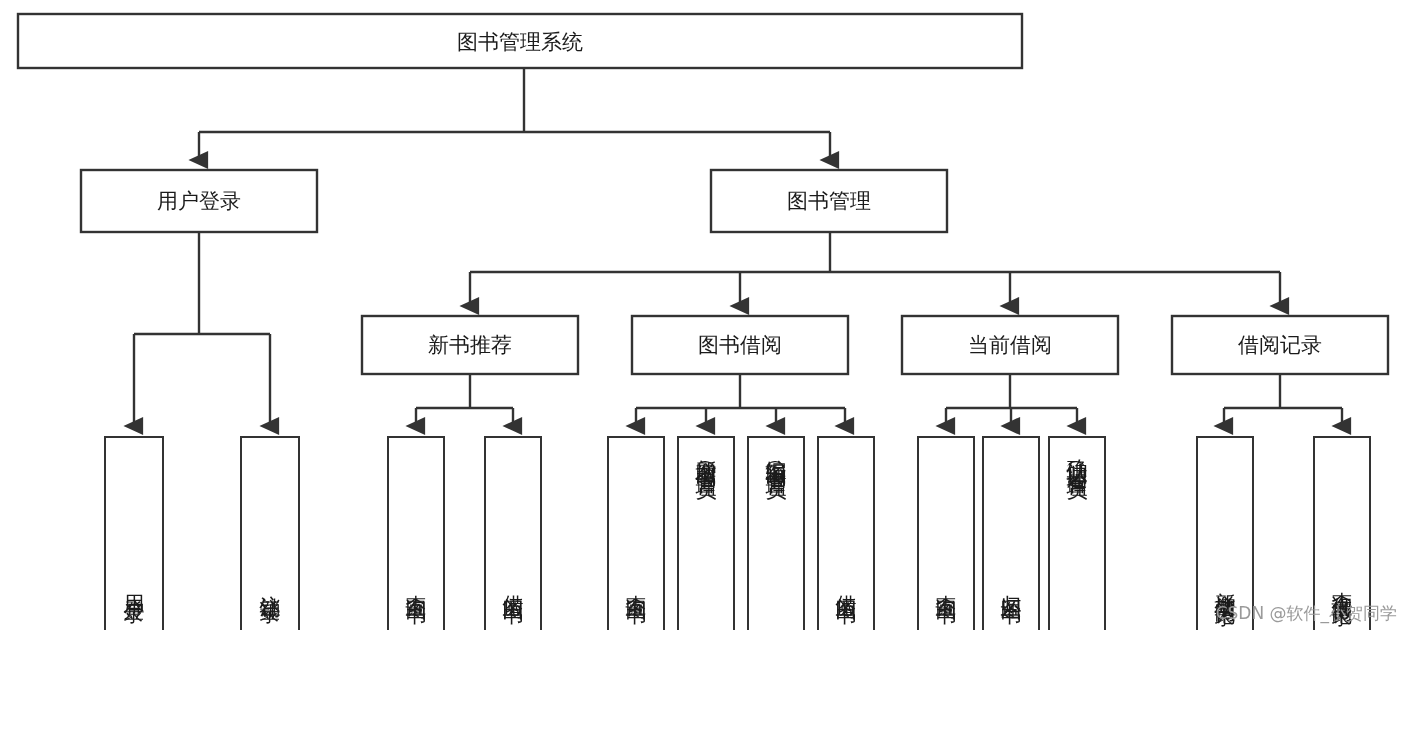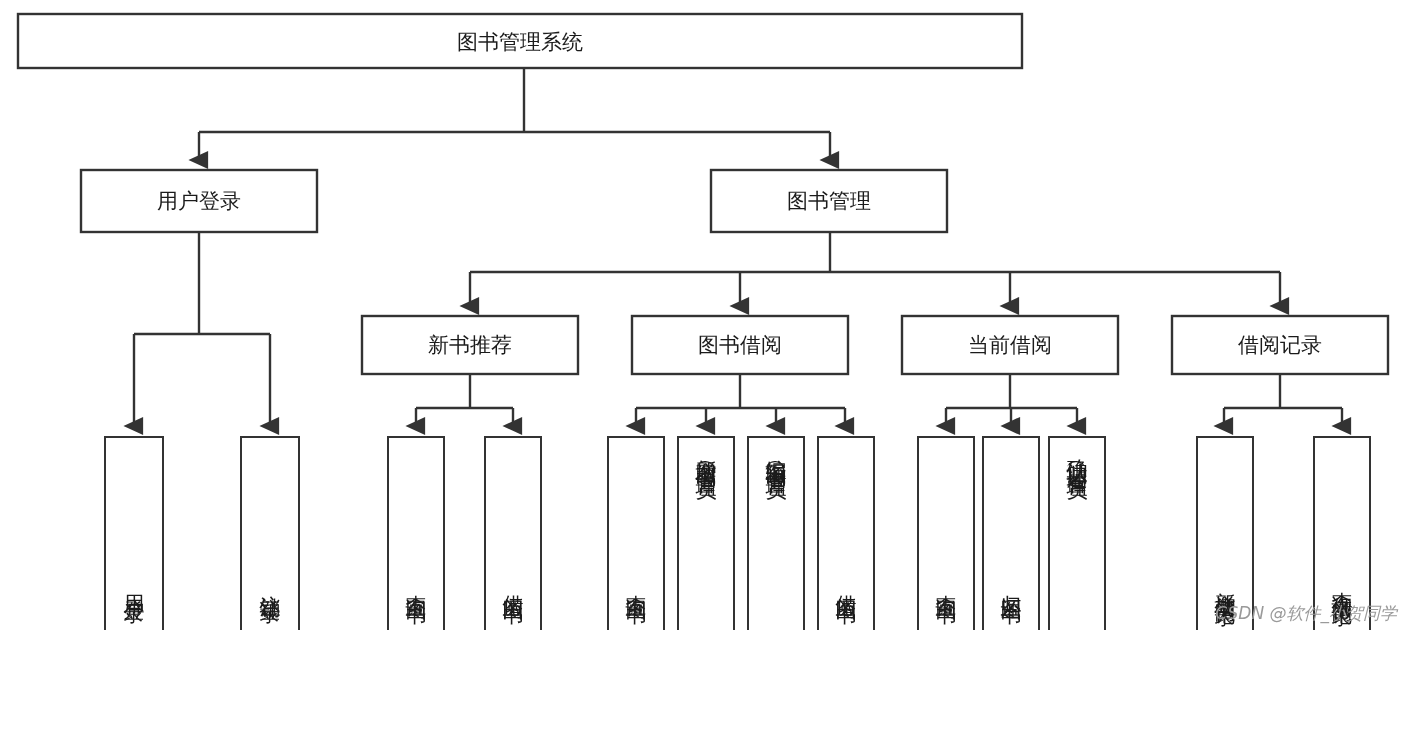--- a/index.html
+++ b/index.html
@@ -64,21 +64,20 @@
   }
   .watermark {
     position: absolute;
     right: 8px;
     bottom: 5px;
     font-family: "DejaVu Sans", "Liberation Sans", sans-serif;
     font-size: 17px;
     color: #9a9a9a;
     white-space: nowrap;
     pointer-events: none;
-    font-style: italic;
   }
 </style>
 </head>
 <body>
 
 <div id="stage">
 
   <svg id="diagram" viewBox="0 0 1405 747">
     <defs>
       <marker id="arrow" markerWidth="9" markerHeight="9" refX="4.2" refY="4.2" orient="auto" markerUnits="strokeWidth">

